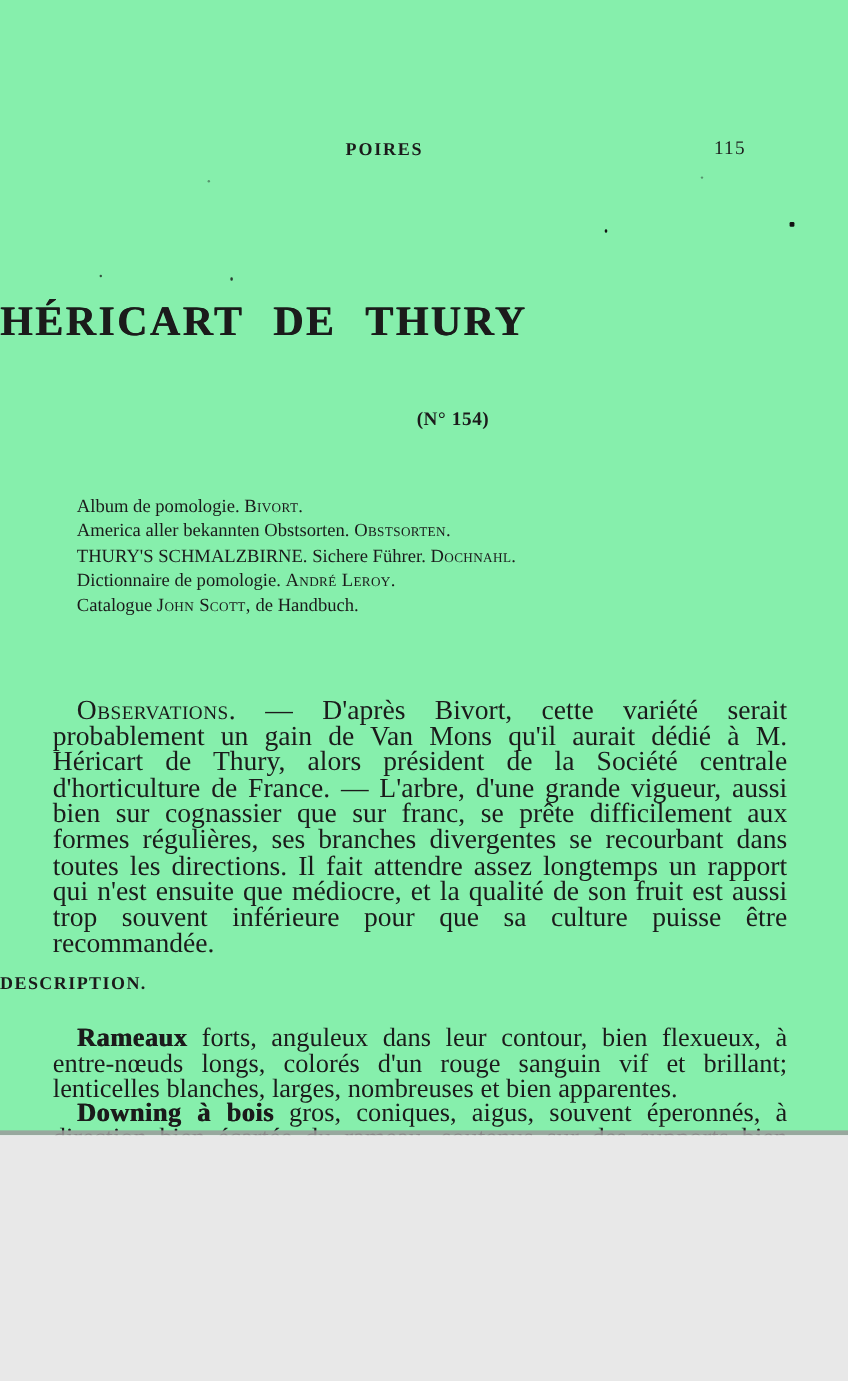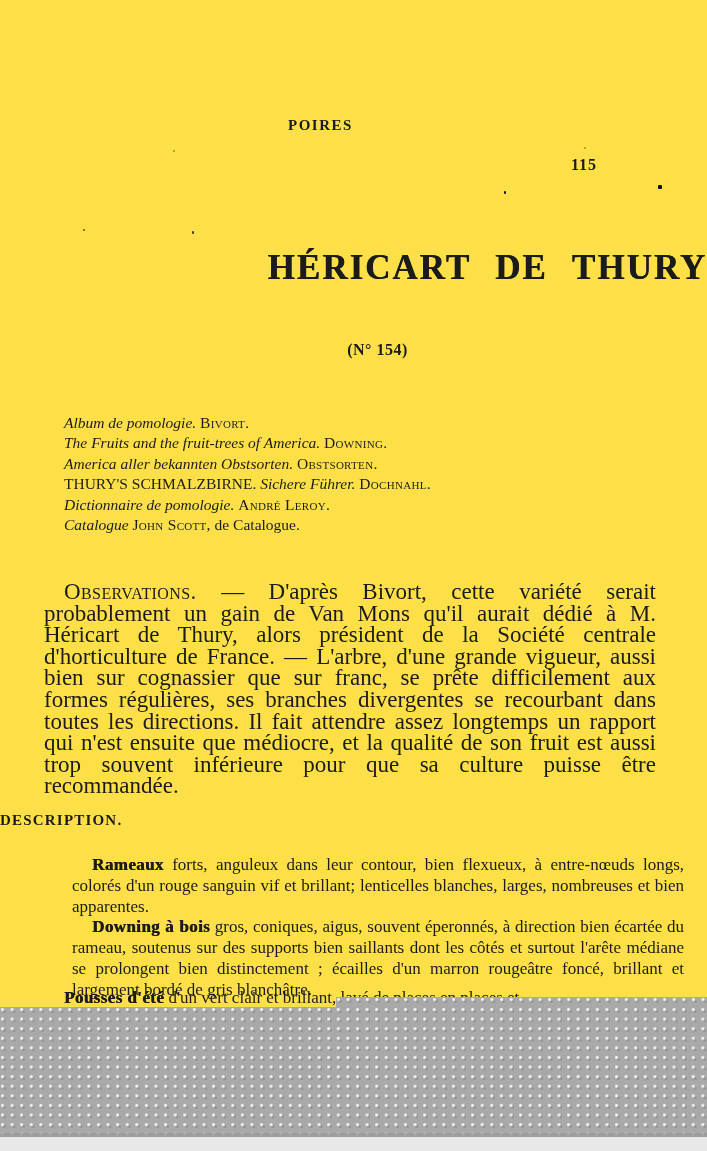--- a/index.html
+++ b/index.html
@@ -1,81 +1,80 @@
 <!DOCTYPE html>
 <html><head>
 <meta charset="utf-8">
 <style>
   html, body { margin: 0; padding: 0; background: #e8e8e8; }
   .page {
     position: relative;
     width: 707px;
-    height: 1137px;
+    height: 946px;
     margin: 0 auto;
-    background: #fde047;
+    background: #86efac;
     color: #1b1b1b;
     font-family: "Liberation Serif", "DejaVu Serif", serif;
     overflow: hidden;
   }
 
   
   .running-title {
     position: absolute; top: 117px; left: 288px;
     font-size: 15px; font-weight: 700; letter-spacing: 1.5px;
   }
   .page-number {
-    position: absolute; top: 115px; left: 571px;
-    font-size: 16px; font-weight: 700; letter-spacing: 1px; margin-top: 41px;
+    position: absolute; top: 115px; left: 595px;
+    font-size: 16px; font-weight: 400; letter-spacing: 1px;
   }
 
   
   .variety-title {
     position: absolute; top: 248px; left: 0; width: 100%;
-    text-align: right;
+    text-align: left;
     font-size: 35px; font-weight: 700;
     letter-spacing: 2px; word-spacing: 14px;
     text-shadow: 0.5px 0 0 currentColor;
     white-space: nowrap;
   }
   .variety-number {
     position: absolute; top: 341px; left: 0; width: 100%;
     text-align: center;
     font-size: 16px; font-weight: 700; letter-spacing: 0.5px; padding-left: 24px;
   }
 
   
   .bibliography {
     position: absolute; top: 413px; left: 64px; right: 50px;
     font-size: 15.5px; line-height: 20.4px;
   }
   .bib-line { white-space: nowrap; }
-  .bib-title { font-style: italic; }
+  .bib-title { }
   .bib-caps { font-weight: 400; margin-top: 43px; }
   .bib-author { font-variant: small-caps; letter-spacing: 0.3px; }
   .bib-plain { }
 
   
   .observations {
     position: absolute; top: 581px; left: 44px; width: 612px;
     font-size: 23px; line-height: 21.6px;
     text-align: justify; text-indent: 20px;
   }
   .smallcaps-lead { font-variant: small-caps; letter-spacing: 0.4px; }
 
   .description-heading {
     position: absolute; top: 812px; left: 0; width: 100%;
     text-align: left;
     font-size: 15px; font-weight: 700; letter-spacing: 1.2px;
   }
 
   .description-body {
     position: absolute; top: 855px; left: 44px; width: 612px;
-    font-size: 17px; line-height: 20.8px;
+    font-size: 22px; line-height: 20.8px;
     text-align: justify;
-    margin-left: 28px;
   }
   .description-body p { margin: 0; text-indent: 20px; }
   .para-pousses {
     position: absolute; top: 988px; left: 44px; width: 612px;
     font-size: 17px; line-height: 20.8px;
     text-indent: 20px; white-space: nowrap; overflow: hidden;
   }
   .lead-bold { font-weight: 700; letter-spacing: 0.4px; text-shadow: 0.5px 0 0 currentColor; }
 
   
@@ -112,40 +111,36 @@
 
   <div class="variety-title">HÉRICART DE THURY</div>
   <div class="variety-number">(N° 154)</div>
 
   <div class="bibliography">
     <div class="bib-line">
       <span class="bib-title">Album de pomologie.</span>
       <span class="bib-author">Bivort.</span>
     </div>
     <div class="bib-line">
-      <span class="bib-title">The Fruits and the fruit-trees of America.</span>
-      <span class="bib-author">Downing.</span>
-    </div>
-    <div class="bib-line">
       <span class="bib-title">America aller bekannten Obstsorten.</span>
       <span class="bib-author">Obstsorten.</span>
     </div>
     <div class="bib-line">
       <span class="bib-caps">THURY'S SCHMALZBIRNE.</span>
       <span class="bib-title">Sichere Führer.</span>
       <span class="bib-author">Dochnahl.</span>
     </div>
     <div class="bib-line">
       <span class="bib-title">Dictionnaire de pomologie.</span>
       <span class="bib-author">André Leroy.</span>
     </div>
     <div class="bib-line">
       <span class="bib-title">Catalogue</span>
       <span class="bib-author">John Scott,</span>
-      <span class="bib-plain">de Catalogue.</span>
+      <span class="bib-plain">de Handbuch.</span>
     </div>
   </div>
 
   <div class="observations">
     <span class="smallcaps-lead">Observations.</span>
     <span>— D'après Bivort, cette variété serait probablement un gain de Van Mons qu'il aurait dédié à M. Héricart de Thury, alors président de la Société centrale d'horticulture de France. — L'arbre, d'une grande vigueur, aussi bien sur cognassier que sur franc, se prête difficilement aux formes régulières, ses branches divergentes se recourbant dans toutes les directions. Il fait attendre assez longtemps un rapport qui n'est ensuite que médiocre, et la qualité de son fruit est aussi trop souvent inférieure pour que sa culture puisse être recommandée.</span>
   </div>
 
   <div class="description-heading">DESCRIPTION.</div>
 

